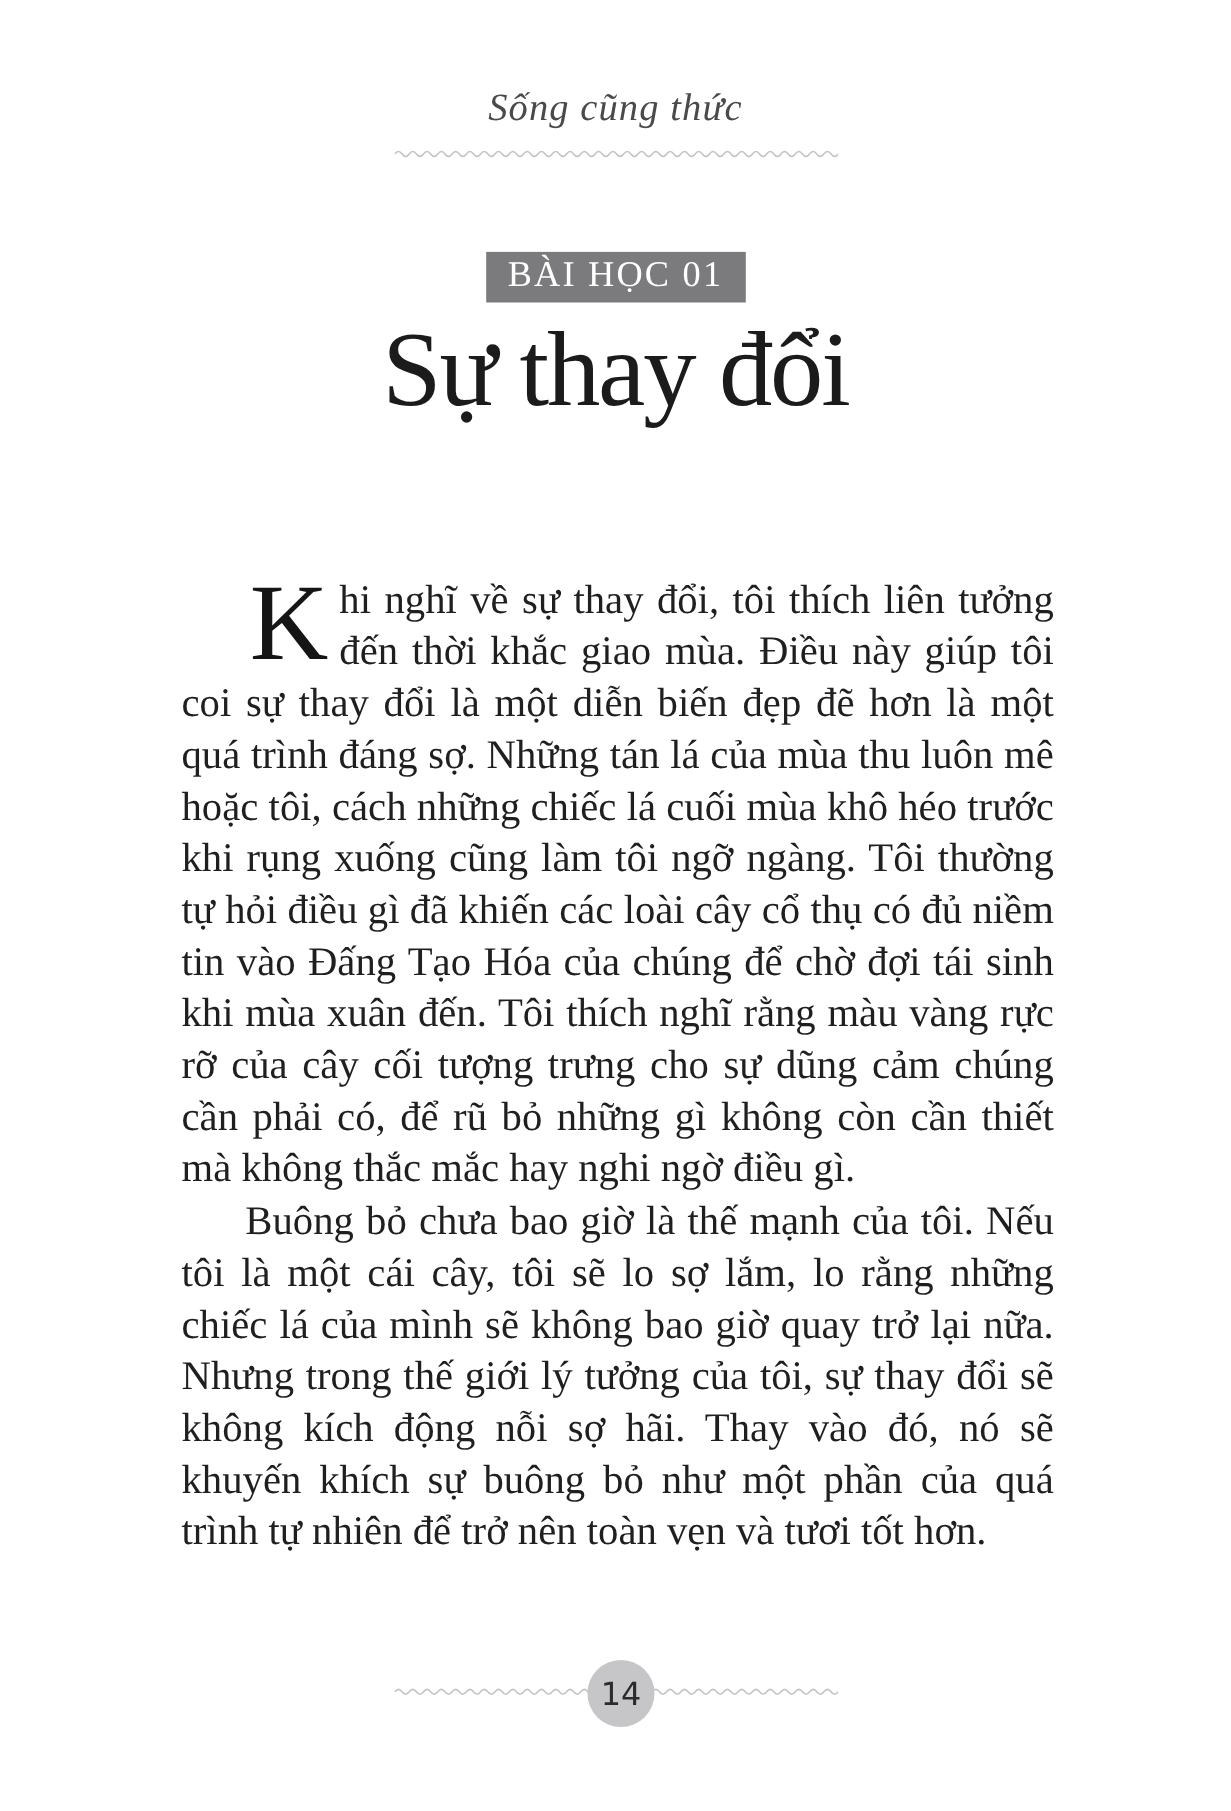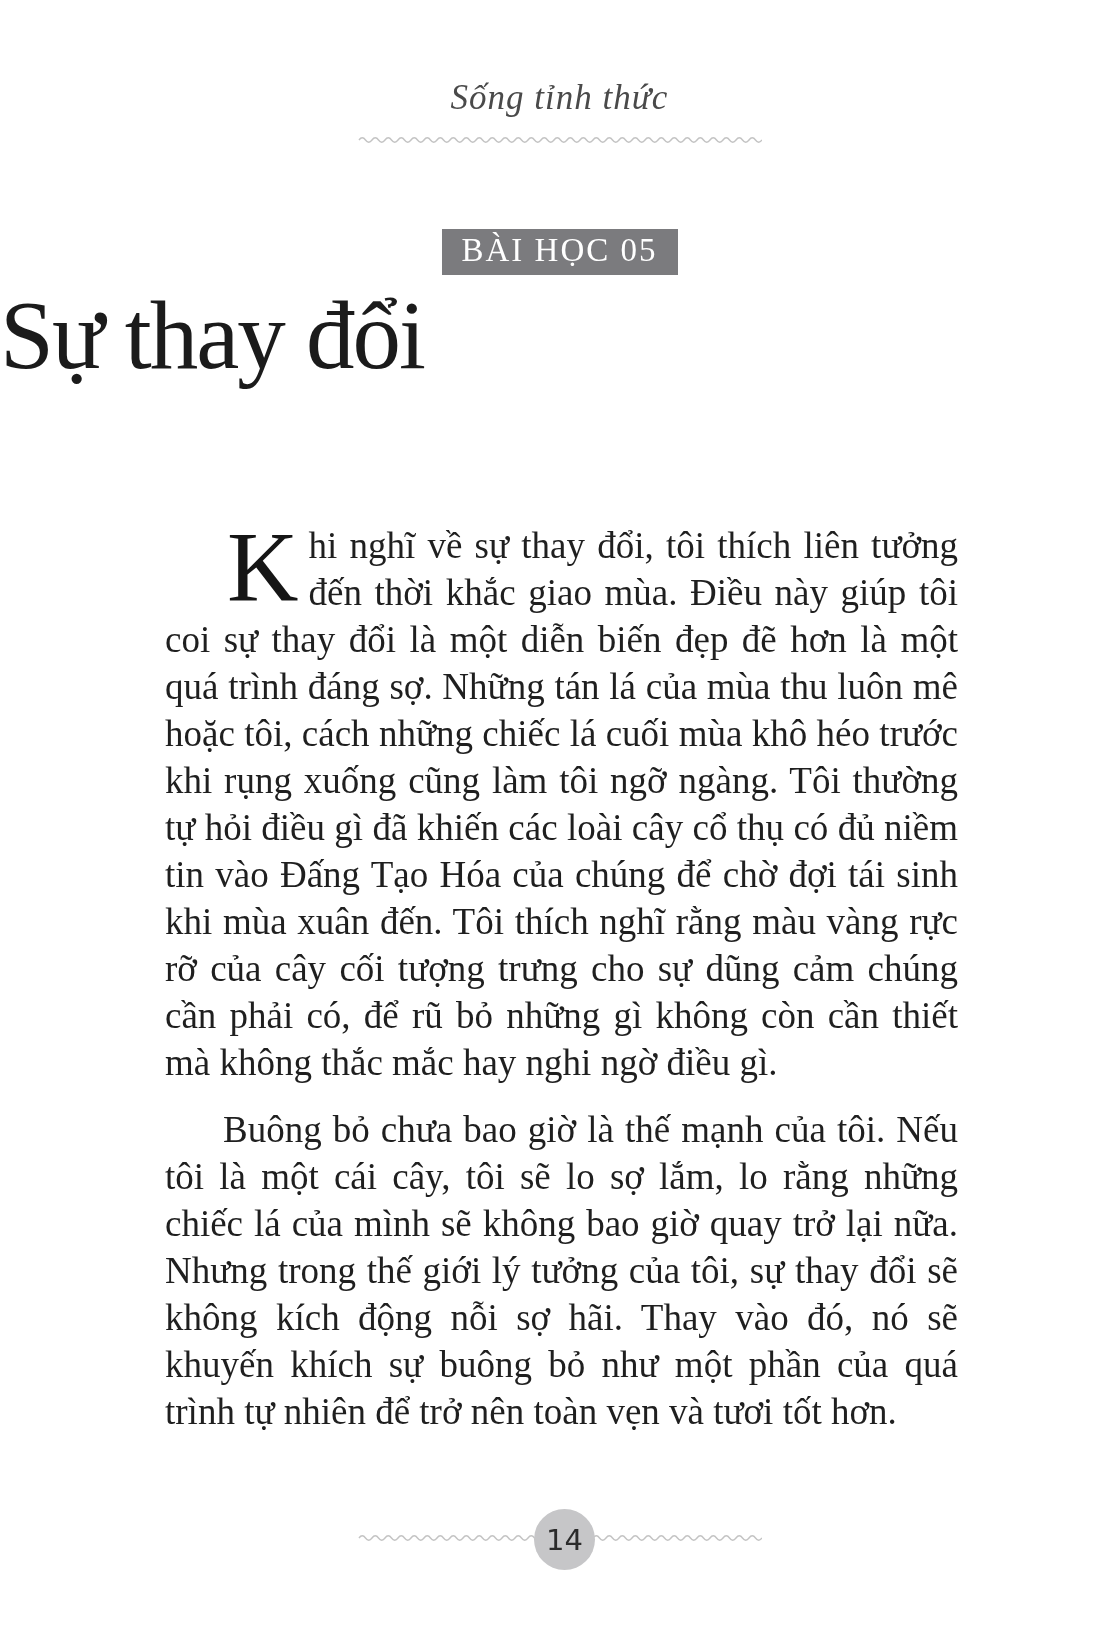--- a/index.html
+++ b/index.html
@@ -52,40 +52,41 @@
     padding: 3px 20px 6px 20px;
     white-space: nowrap;
   }
 
   
   .chapter-title {
     position: absolute;
     top: 283px;
     left: 0;
     width: 100%;
+    text-align: center;
     font-size: 97px;
     line-height: 1.1;
     letter-spacing: -2px;
     font-weight: 500;
     color: #1b1b1b;
   }
 
   
   .body-copy {
     position: absolute;
     top: 522px;
     left: 165px;
     width: 793px;
     font-size: 37px;
     line-height: 47px;
     text-align: justify;
     color: #1f1f1f;
   }
   .body-copy p { margin: 0; }
-  .body-copy p + p { margin-top: 20px; text-indent: 58px; }
+  .body-copy p + p { margin-top: 1px; text-indent: 58px; }
   .dropcap {
     float: left;
     font-size: 99px;
     line-height: 76px;
     margin: 7px 10px 0 62px;
     color: #151515;
   }
 
   
   .page-number-circle {
@@ -103,29 +104,29 @@
     font-size: 29px;
     color: #2b2b2b;
     z-index: 2;
   }
 </style>
 </head>
 <body>
 
 <div class="page">
 
-  <div class="running-head">Sống tỉnh thức</div>
+  <div class="running-head">Sống cũng thức</div>
 
   <div class="wave-divider header-wave">
     <svg viewBox="0 0 404 12" xmlns="http://www.w3.org/2000/svg">
         <path class="wave-path" d="M1 6 q3.25 -4.4 6.5 0 t6.5 0 t6.5 0 t6.5 0 t6.5 0 t6.5 0 t6.5 0 t6.5 0 t6.5 0 t6.5 0 t6.5 0 t6.5 0 t6.5 0 t6.5 0 t6.5 0 t6.5 0 t6.5 0 t6.5 0 t6.5 0 t6.5 0 t6.5 0 t6.5 0 t6.5 0 t6.5 0 t6.5 0 t6.5 0 t6.5 0 t6.5 0 t6.5 0 t6.5 0 t6.5 0 t6.5 0 t6.5 0 t6.5 0 t6.5 0 t6.5 0 t6.5 0 t6.5 0 t6.5 0 t6.5 0 t6.5 0 t6.5 0 t6.5 0 t6.5 0 t6.5 0 t6.5 0 t6.5 0 t6.5 0 t6.5 0 t6.5 0 t6.5 0 t6.5 0 t6.5 0 t6.5 0 t6.5 0 t6.5 0 t6.5 0 t6.5 0 t6.5 0 t6.5 0 t6.5 0 t6.5 0"></path>
       </svg>
   </div>
 
-  <div class="lesson-badge">BÀI HỌC 05</div>
+  <div class="lesson-badge">BÀI HỌC 01</div>
 
   <div class="chapter-title">Sự thay đổi</div>
 
   <div class="body-copy">
     <p><span class="dropcap">K</span><span>hi nghĩ về sự thay đổi, tôi thích liên tưởng đến thời khắc giao mùa. Điều này giúp tôi coi sự thay đổi là một diễn biến đẹp đẽ hơn là một quá trình đáng sợ. Những tán lá của mùa thu luôn mê hoặc tôi, cách những chiếc lá cuối mùa khô héo trước khi rụng xuống cũng làm tôi ngỡ ngàng. Tôi thường tự hỏi điều gì đã khiến các loài cây cổ thụ có đủ niềm tin vào Đấng Tạo Hóa của chúng để chờ đợi tái sinh khi mùa xuân đến. Tôi thích nghĩ rằng màu vàng rực rỡ của cây cối tượng trưng cho sự dũng cảm chúng cần phải có, để rũ bỏ những gì không còn cần thiết mà không thắc mắc hay nghi ngờ điều gì.</span></p>
     <p>Buông bỏ chưa bao giờ là thế mạnh của tôi. Nếu tôi là một cái cây, tôi sẽ lo sợ lắm, lo rằng những chiếc lá của mình sẽ không bao giờ quay trở lại nữa. Nhưng trong thế giới lý tưởng của tôi, sự thay đổi sẽ không kích động nỗi sợ hãi. Thay vào đó, nó sẽ khuyến khích sự buông bỏ như một phần của quá trình tự nhiên để trở nên toàn vẹn và tươi tốt hơn.</p>
   </div>
 
   <div class="wave-divider footer-wave">
     <svg viewBox="0 0 404 12" xmlns="http://www.w3.org/2000/svg">

